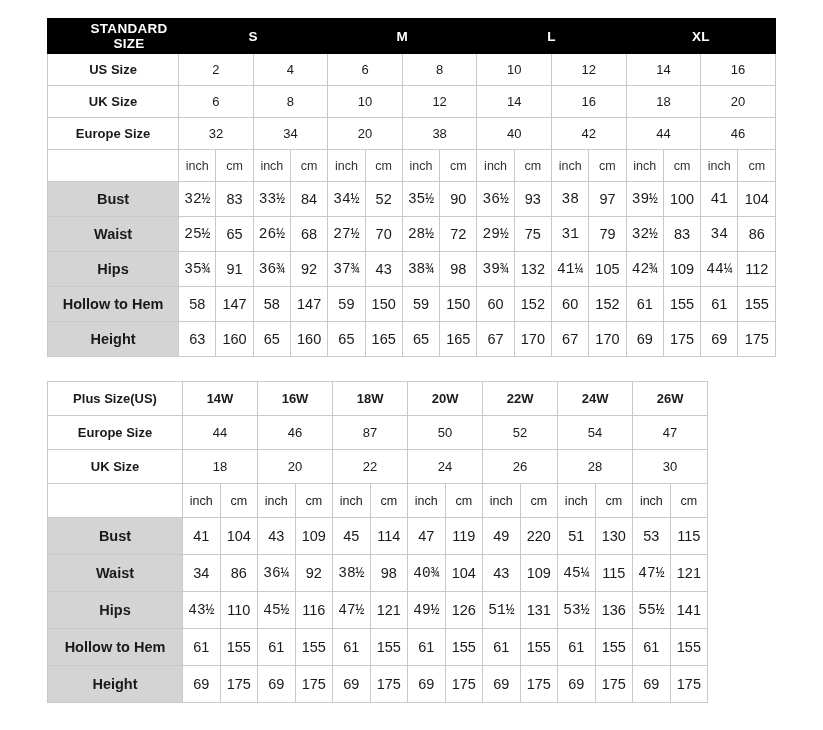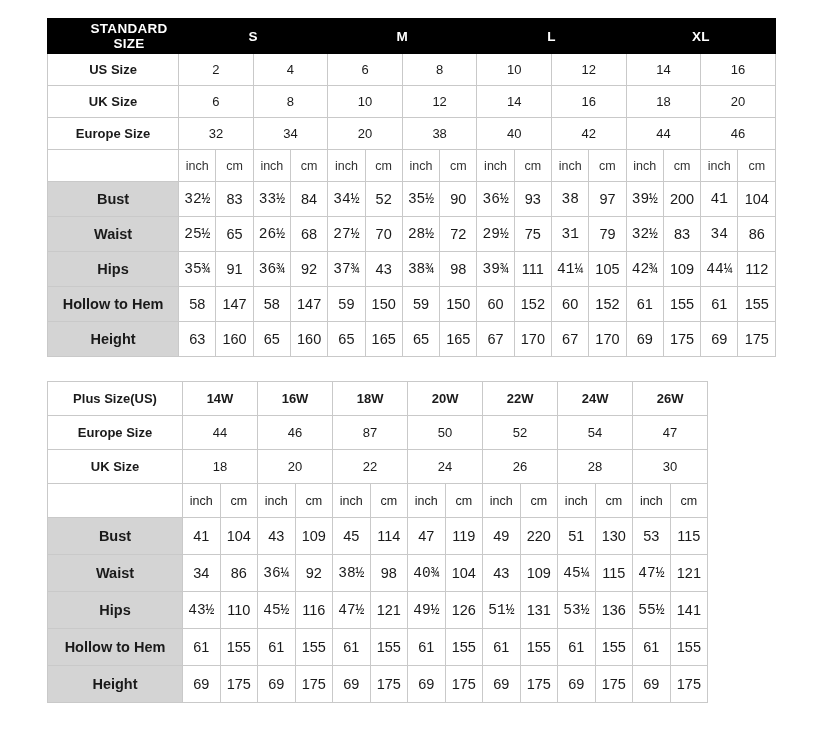--- a/index.html
+++ b/index.html
@@ -197,21 +197,21 @@
         <td class="val">84</td>
         <td class="val frac">34½</td>
         <td class="val">52</td>
         <td class="val frac">35½</td>
         <td class="val">90</td>
         <td class="val frac">36½</td>
         <td class="val">93</td>
         <td class="val frac">38</td>
         <td class="val">97</td>
         <td class="val frac">39½</td>
-        <td class="val">200</td>
+        <td class="val">100</td>
         <td class="val frac">41</td>
         <td class="val">104</td>
       </tr>
 
       <tr class="data-row">
         <td class="rowlabel shade">Waist</td>
         <td class="val frac">25½</td>
         <td class="val">65</td>
         <td class="val frac">26½</td>
         <td class="val">68</td>
@@ -233,21 +233,21 @@
         <td class="rowlabel shade">Hips</td>
         <td class="val frac">35¾</td>
         <td class="val">91</td>
         <td class="val frac">36¾</td>
         <td class="val">92</td>
         <td class="val frac">37¾</td>
         <td class="val">43</td>
         <td class="val frac">38¾</td>
         <td class="val">98</td>
         <td class="val frac">39¾</td>
-        <td class="val">111</td>
+        <td class="val">132</td>
         <td class="val frac">41¼</td>
         <td class="val">105</td>
         <td class="val frac">42¾</td>
         <td class="val">109</td>
         <td class="val frac">44¼</td>
         <td class="val">112</td>
       </tr>
 
       <tr class="data-row">
         <td class="rowlabel shade">Hollow to Hem</td>

